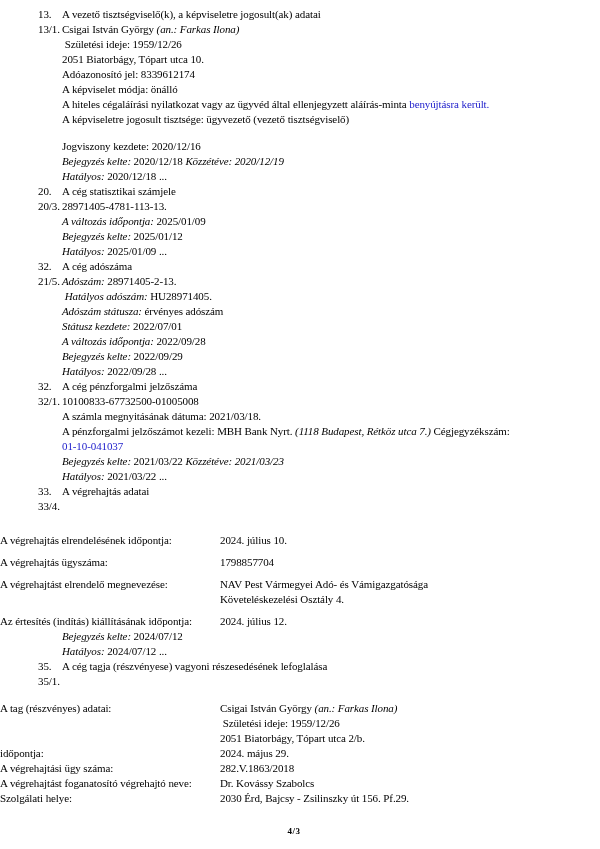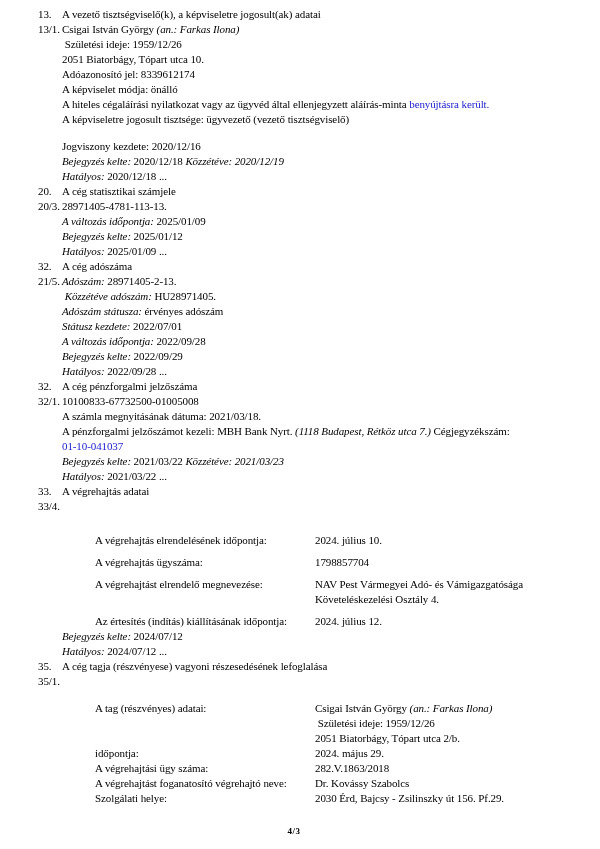--- a/index.html
+++ b/index.html
@@ -13,21 +13,21 @@
     color:#000;
     overflow:hidden;
   }
   .doc{position:absolute;top:7px;left:0;right:0;}
   .line{position:relative;padding-left:62px;min-height:15px;white-space:pre;}
   .num{position:absolute;left:38px;top:0;white-space:pre;}
   .b{font-weight:normal;}
   .i{font-style:italic;}
   .blue{color:var(--link,#2222cc);}
   .gap{height:12px;}
-  .row{display:flex;align-items:flex-start;padding-left:95px;}
+  .row{display:flex;align-items:flex-start;}
   .row.sp{margin-top:7px;}
   .row-label{width:220px;flex:0 0 220px;}
   .row-value{flex:0 1 auto;}
   .rl-line{white-space:pre;min-height:15px;}
   .footer{
     position:absolute;bottom:10px;left:0;right:12px;
     text-align:center;font-weight:bold;font-size:9px;
     letter-spacing:0.5px;
   }
 </style>
@@ -48,21 +48,21 @@
       <div class="line"><span>Jogviszony kezdete: 2020/12/16</span></div>
       <div class="line"><span class="i">Bejegyzés kelte:</span><span> 2020/12/18 </span><span class="i">Közzétéve: 2020/12/19</span></div>
       <div class="line"><span class="i">Hatályos:</span><span> 2020/12/18 ...</span></div>
       <div class="line"><span class="num">20.</span><span class="b">A cég statisztikai számjele</span></div>
       <div class="line"><span class="num">20/3.</span><span>28971405-4781-113-13.</span></div>
       <div class="line"><span class="i">A változás időpontja:</span><span> 2025/01/09</span></div>
       <div class="line"><span class="i">Bejegyzés kelte:</span><span> 2025/01/12</span></div>
       <div class="line"><span class="i">Hatályos:</span><span> 2025/01/09 ...</span></div>
       <div class="line"><span class="num">32.</span><span class="b">A cég adószáma</span></div>
       <div class="line"><span class="num">21/5.</span><span class="i">Adószám:</span><span> 28971405-2-13.</span></div>
-      <div class="line"><span class="i"> Közzétéve adószám:</span><span> HU28971405.</span></div>
+      <div class="line"><span class="i"> Hatályos adószám:</span><span> HU28971405.</span></div>
       <div class="line"><span class="i">Adószám státusza:</span><span> érvényes adószám</span></div>
       <div class="line"><span class="i">Státusz kezdete:</span><span> 2022/07/01</span></div>
       <div class="line"><span class="i">A változás időpontja:</span><span> 2022/09/28</span></div>
       <div class="line"><span class="i">Bejegyzés kelte:</span><span> 2022/09/29</span></div>
       <div class="line"><span class="i">Hatályos:</span><span> 2022/09/28 ...</span></div>
       <div class="line"><span class="num">32.</span><span class="b">A cég pénzforgalmi jelzőszáma</span></div>
       <div class="line"><span class="num">32/1.</span><span>10100833-67732500-01005008</span></div>
       <div class="line"><span>A számla megnyitásának dátuma: 2021/03/18.</span></div>
       <div class="line"><span>A pénzforgalmi jelzőszámot kezeli: MBH Bank Nyrt. </span><span class="i">(1118 Budapest, Rétköz utca 7.)</span><span> Cégjegyzékszám:</span></div>
       <div class="line"><span class="blue">01-10-041037</span></div>

